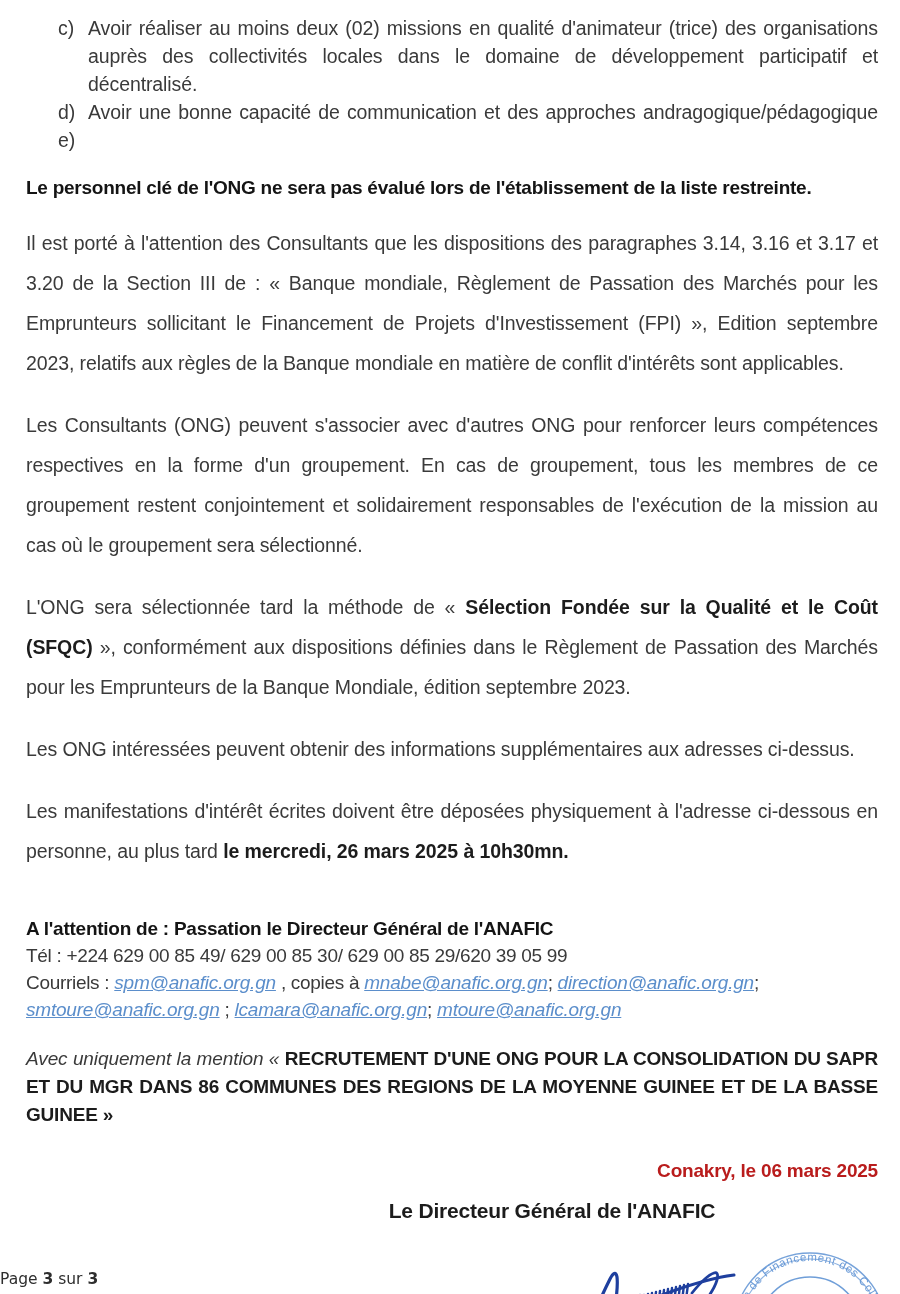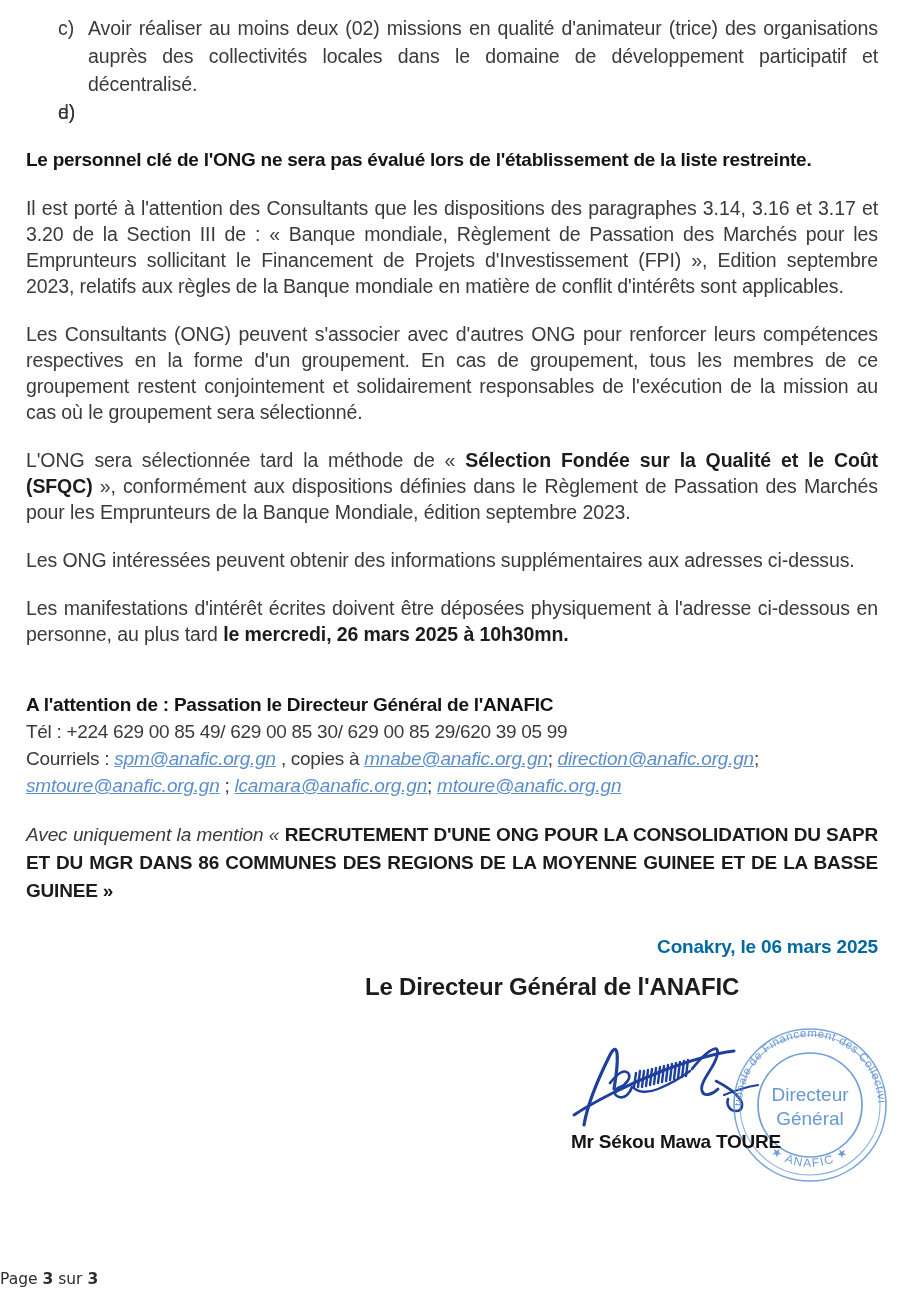--- a/index.html
+++ b/index.html
@@ -49,21 +49,21 @@
     line-height: 28px;
     color: #3a3a3a;
   }
   .li-just-all {
     text-align-last: justify;
   }
 
   
   .para {
     font-size: 19.5px;
-    line-height: 26px;
+    line-height: 40px;
     text-align: justify;
     color: #3a3a3a;
     margin: 0;
     letter-spacing: -0.1px;
   }
   .para.tight { text-align: left; }
   .para b, .bold { font-weight: bold; color: #1c1c1c; }
 
   .gap-lg { height: 30px; }
   .gap-md { height: 22px; }
@@ -108,28 +108,28 @@
   }
   .mention .caps {
     font-weight: bold;
     letter-spacing: -0.2px;
   }
 
   .right-line {
     text-align: right;
     font-size: 19px;
     font-weight: bold;
-    color: #0369a1;
+    color: #b91c1c;
     margin: 0;
     line-height: 28px;
     letter-spacing: -0.2px;
   }
   .center-right-line {
     text-align: center;
-    font-size: 24px;
+    font-size: 21px;
     font-weight: bold;
     color: #1c1c1c;
     margin: 0 0 0 200px;
     line-height: 28px;
     letter-spacing: -0.2px;
   }
 
   
   .sign-block {
     position: relative;
@@ -182,20 +182,21 @@
 
     <div style="height:14px"></div>
 
     <ul class="lettered-list">
       <li>
         <span class="marker">c)</span>
         <span>Avoir réaliser au moins deux (02) missions en qualité d'animateur (trice) des organisations auprès des collectivités locales dans le domaine de développement participatif et décentralisé.</span>
       </li>
       <li class="li-just-all">
         <span class="marker">d)</span>
+        <span>Avoir une bonne capacité de communication et des approches andragogique/pédagogique</span>
       </li>
       <li>
         <span class="marker">e)</span>
       </li>
     </ul>
 
     <div class="gap-lg"></div>
     <div style="height:18px"></div>
 
     <p class="heading-bold">Le personnel clé de l'ONG ne sera pas évalué lors de l'établissement de la liste restreinte.</p>

